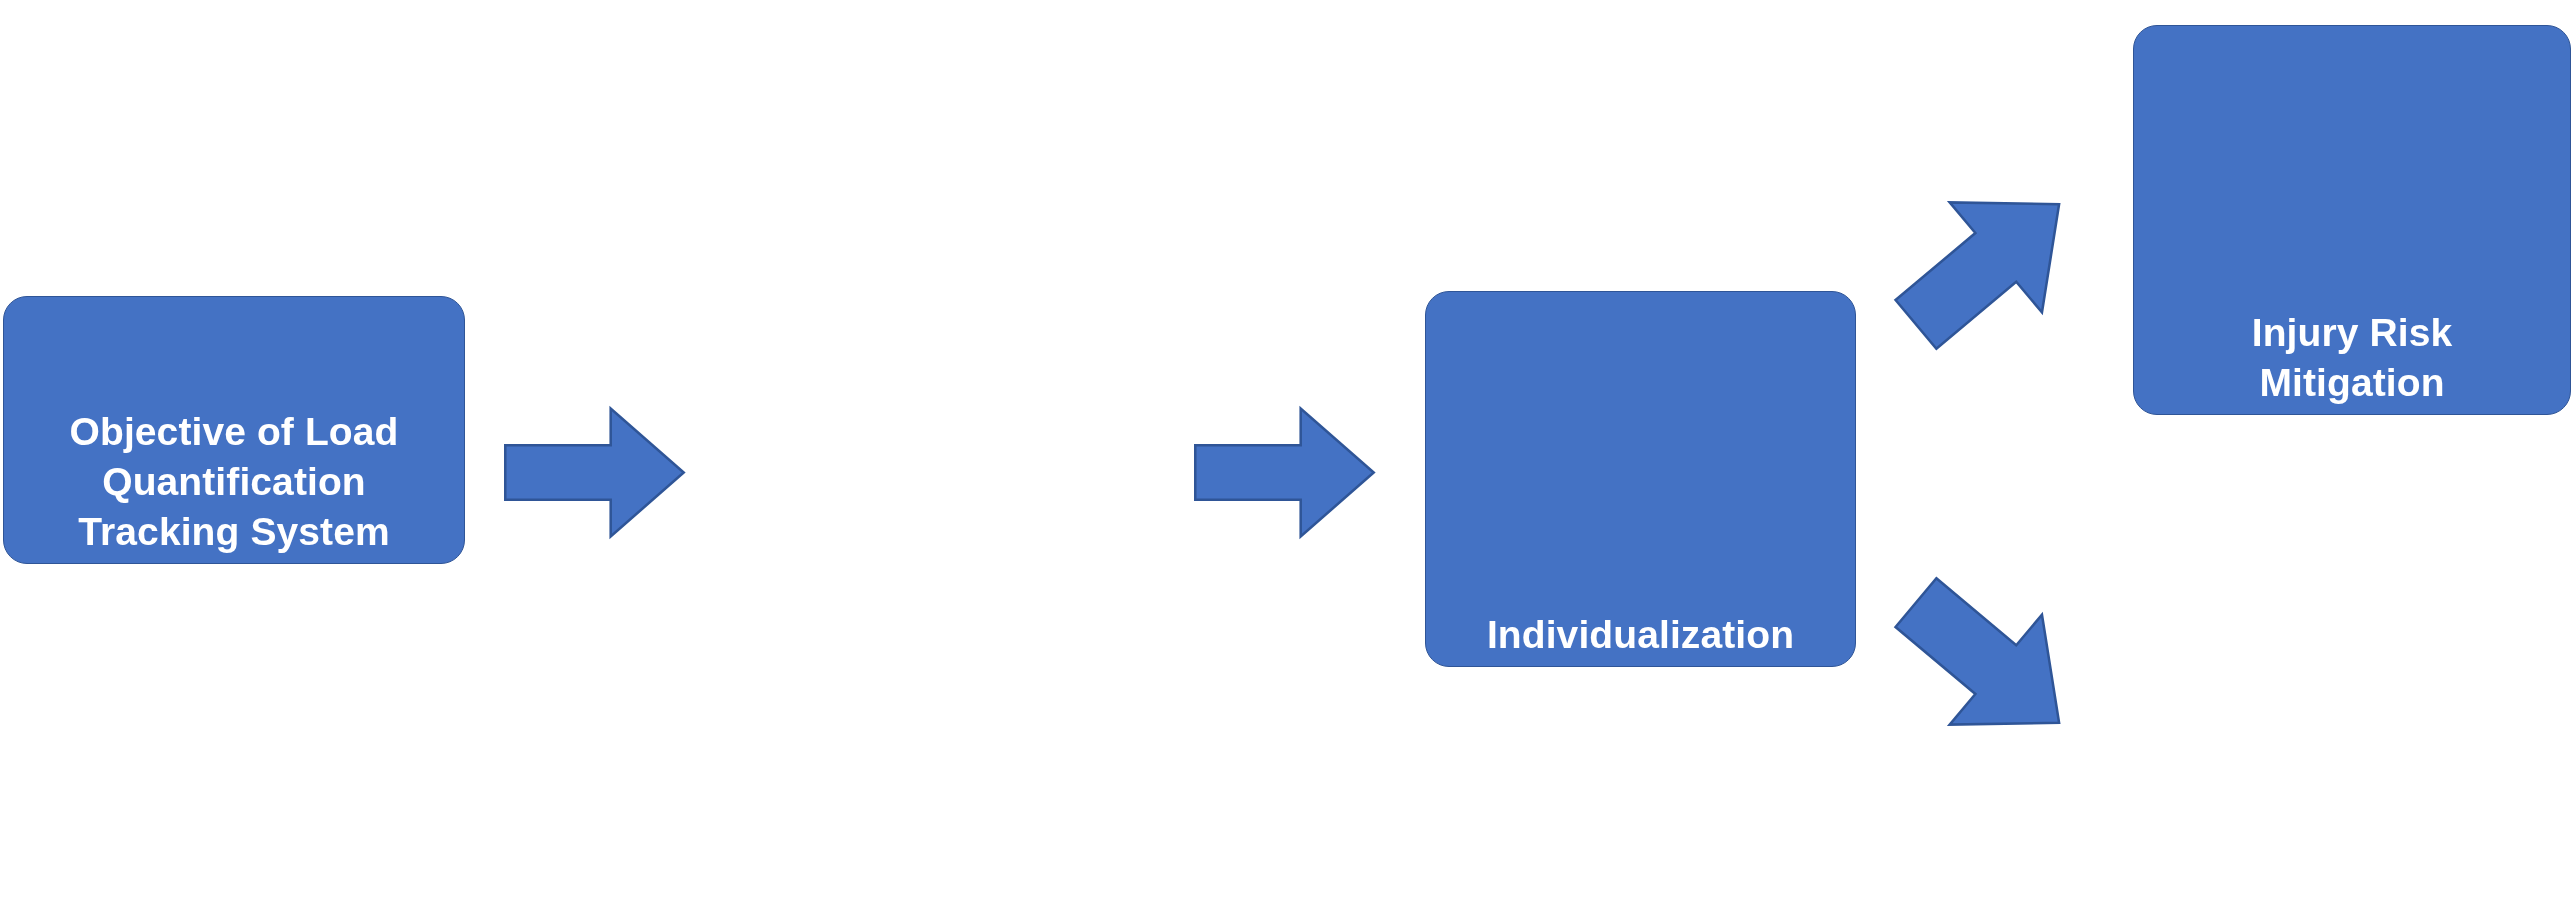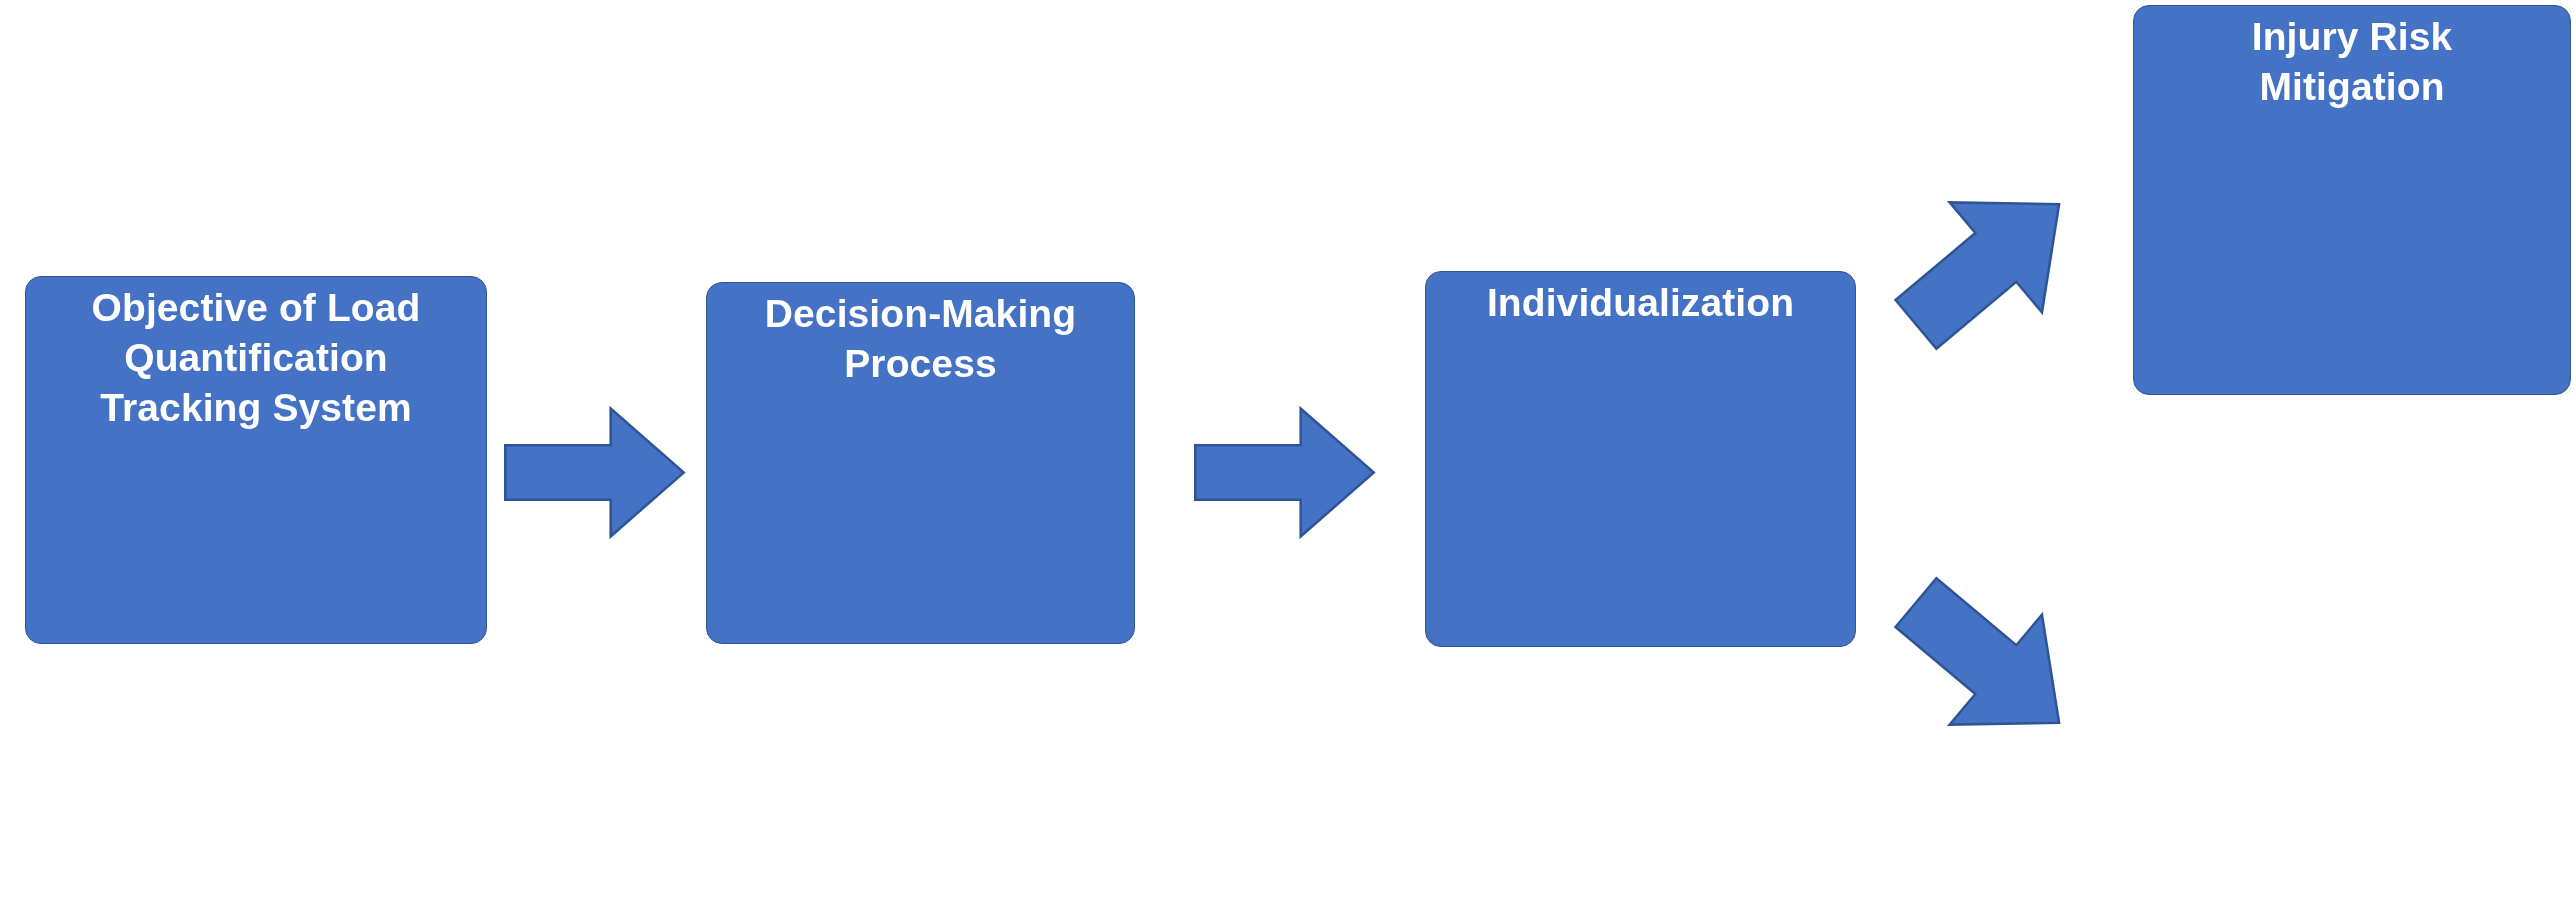--- a/index.html
+++ b/index.html
@@ -14,38 +14,39 @@
     height: 920px;
     background: #ffffff;
     overflow: hidden;
     font-family: "Liberation Sans", "DejaVu Sans", sans-serif;
   }
   .node {
     position: absolute;
     box-sizing: border-box;
     background: #4472C4;
     border: 1.9px solid #2F5597;
-    border-radius: 16px;
+    border-radius: 24px;
     display: flex;
-    align-items: flex-start;
+    align-items: flex-end;
     justify-content: center;
     text-align: center;
     color: #FFFFFF;
     font-weight: 700;
     line-height: 1.28;
     letter-spacing: 0.1px;
     padding: 6.3px 16.5px;
     white-space: pre-line;
+    margin-top: 20px;
   }
   .node-label {
     display: block;
     width: 100%;
   }
   
-  #node-objective   { left: 25px;   top: 276px;  width: 462px;  height: 368px;  font-size: 39px; }
+  #node-objective   { left: 3px;   top: 276px;  width: 462px;  height: 268px;  font-size: 39px; }
   #node-decision    { left: 706px; top: 282px;  width: 429px;  height: 362px;  font-size: 39px; }
   #node-individual  { left: 1425px; top: 271px;  width: 431px;  height: 376px;  font-size: 39px; }
   #node-injury      { left: 2133px; top: 5px;    width: 438px;  height: 390px;  font-size: 39px; }
   #node-performance { left: 2122px; top: 533px;  width: 444px;  height: 381px;  font-size: 39px; }
 
   
   .arrow {
     position: absolute;
     display: block;
   }
@@ -71,24 +72,20 @@
 Quantification
 Tracking System</span>
   </div>
 
   <div class="arrow" id="arrow-1">
     <svg viewBox="0 0 285 210" preserveAspectRatio="none" aria-hidden="true">
       <polygon class="arrow-shape" points="2,62 168,62 168,4 283,105 168,206 168,148 2,148"></polygon>
     </svg>
   </div>
 
-  <div class="node" id="node-decision">
-    <span class="node-label">Decision-Making
-Process</span>
-  </div>
 
   <div class="arrow" id="arrow-2">
     <svg viewBox="0 0 285 210" preserveAspectRatio="none" aria-hidden="true">
       <polygon class="arrow-shape" points="2,62 168,62 168,4 283,105 168,206 168,148 2,148"></polygon>
     </svg>
   </div>
 
   <div class="node" id="node-individual">
     <span class="node-label">Individualization</span>
   </div>

